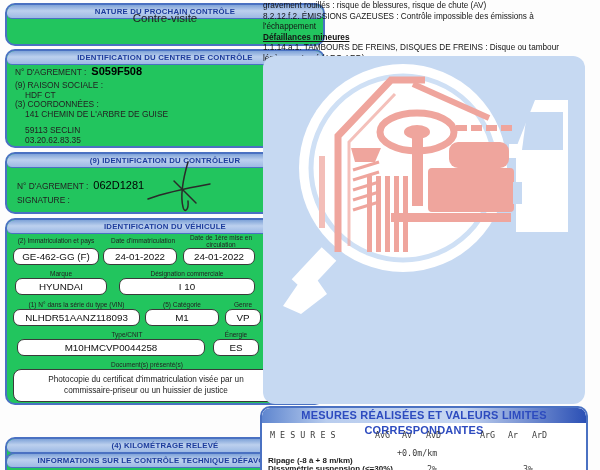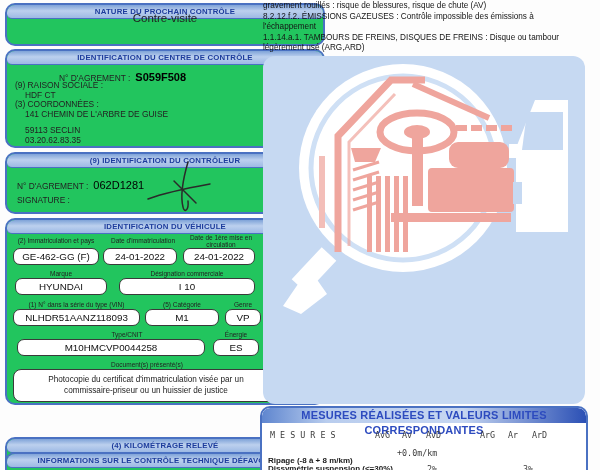--- a/index.html
+++ b/index.html
@@ -49,21 +49,21 @@
 
 <div class="page">
 
   <div class="box" style="top:3px;height:43px;">
     <div class="box-header">NATURE DU PROCHAIN CONTRÔLE</div>
     <div class="centered-value" style="top:7px;font-size:11.5px;">Contre-visite</div>
   </div>
 
   <div class="box" style="top:49px;height:99px;">
     <div class="box-header">IDENTIFICATION DU CENTRE DE CONTRÔLE</div>
-    <div class="line" style="top:20px;left:8px;margin-left:44px;"><span>N° D'AGREMENT :</span><b class="val-lg">S059F508</b></div>
+    <div class="line" style="top:14px;left:8px;"><span>N° D'AGREMENT :</span><b class="val-lg">S059F508</b></div>
     <div class="line" style="top:29px;left:8px;">(9) RAISON SOCIALE :</div>
     <div class="line" style="top:39px;left:18px;">HDF CT</div>
     <div class="line" style="top:48px;left:8px;">(3) COORDONNÉES :</div>
     <div class="line" style="top:58px;left:18px;">141 CHEMIN DE L'ARBRE DE GUISE</div>
     <div class="line" style="top:74px;left:18px;">59113 SECLIN</div>
     <div class="line" style="top:84px;left:18px;">03.20.62.83.35</div>
   </div>
 
   <div class="box" style="top:152px;height:62px;">
     <div class="box-header">(9) IDENTIFICATION DU CONTRÔLEUR</div>
@@ -114,20 +114,21 @@
     <div class="centered-value" style="top:18px;font-size:10px;">66441</div>
   </div>
 
   <div class="box" style="top:452px;height:26px;">
     <div class="box-header">INFORMATIONS SUR LE CONTRÔLE TECHNIQUE DÉFAVORABLE</div>
   </div>
 
   <div class="defects">
     <div>gravement rouillés : risque de blessures, risque de chute (AV)</div>
     <div>8.2.12.f.2. ÉMISSIONS GAZEUSES : Contrôle impossible des émissions à l'échappement</div>
+    <div class="u">Défaillances mineures</div>
     <div>1.1.14.a.1. TAMBOURS DE FREINS, DISQUES DE FREINS : Disque ou tambour</div>
     <div>légèrement usé (ARG,ARD)</div>
   </div>
 
   <div class="panel">
     <svg viewBox="0 0 322 348">
 
       <circle cx="140" cy="112" r="104" fill="#ffffff"></circle>
       <circle cx="140" cy="112" r="92" fill="none" stroke="#cfe0f5" stroke-width="5"></circle>
 

